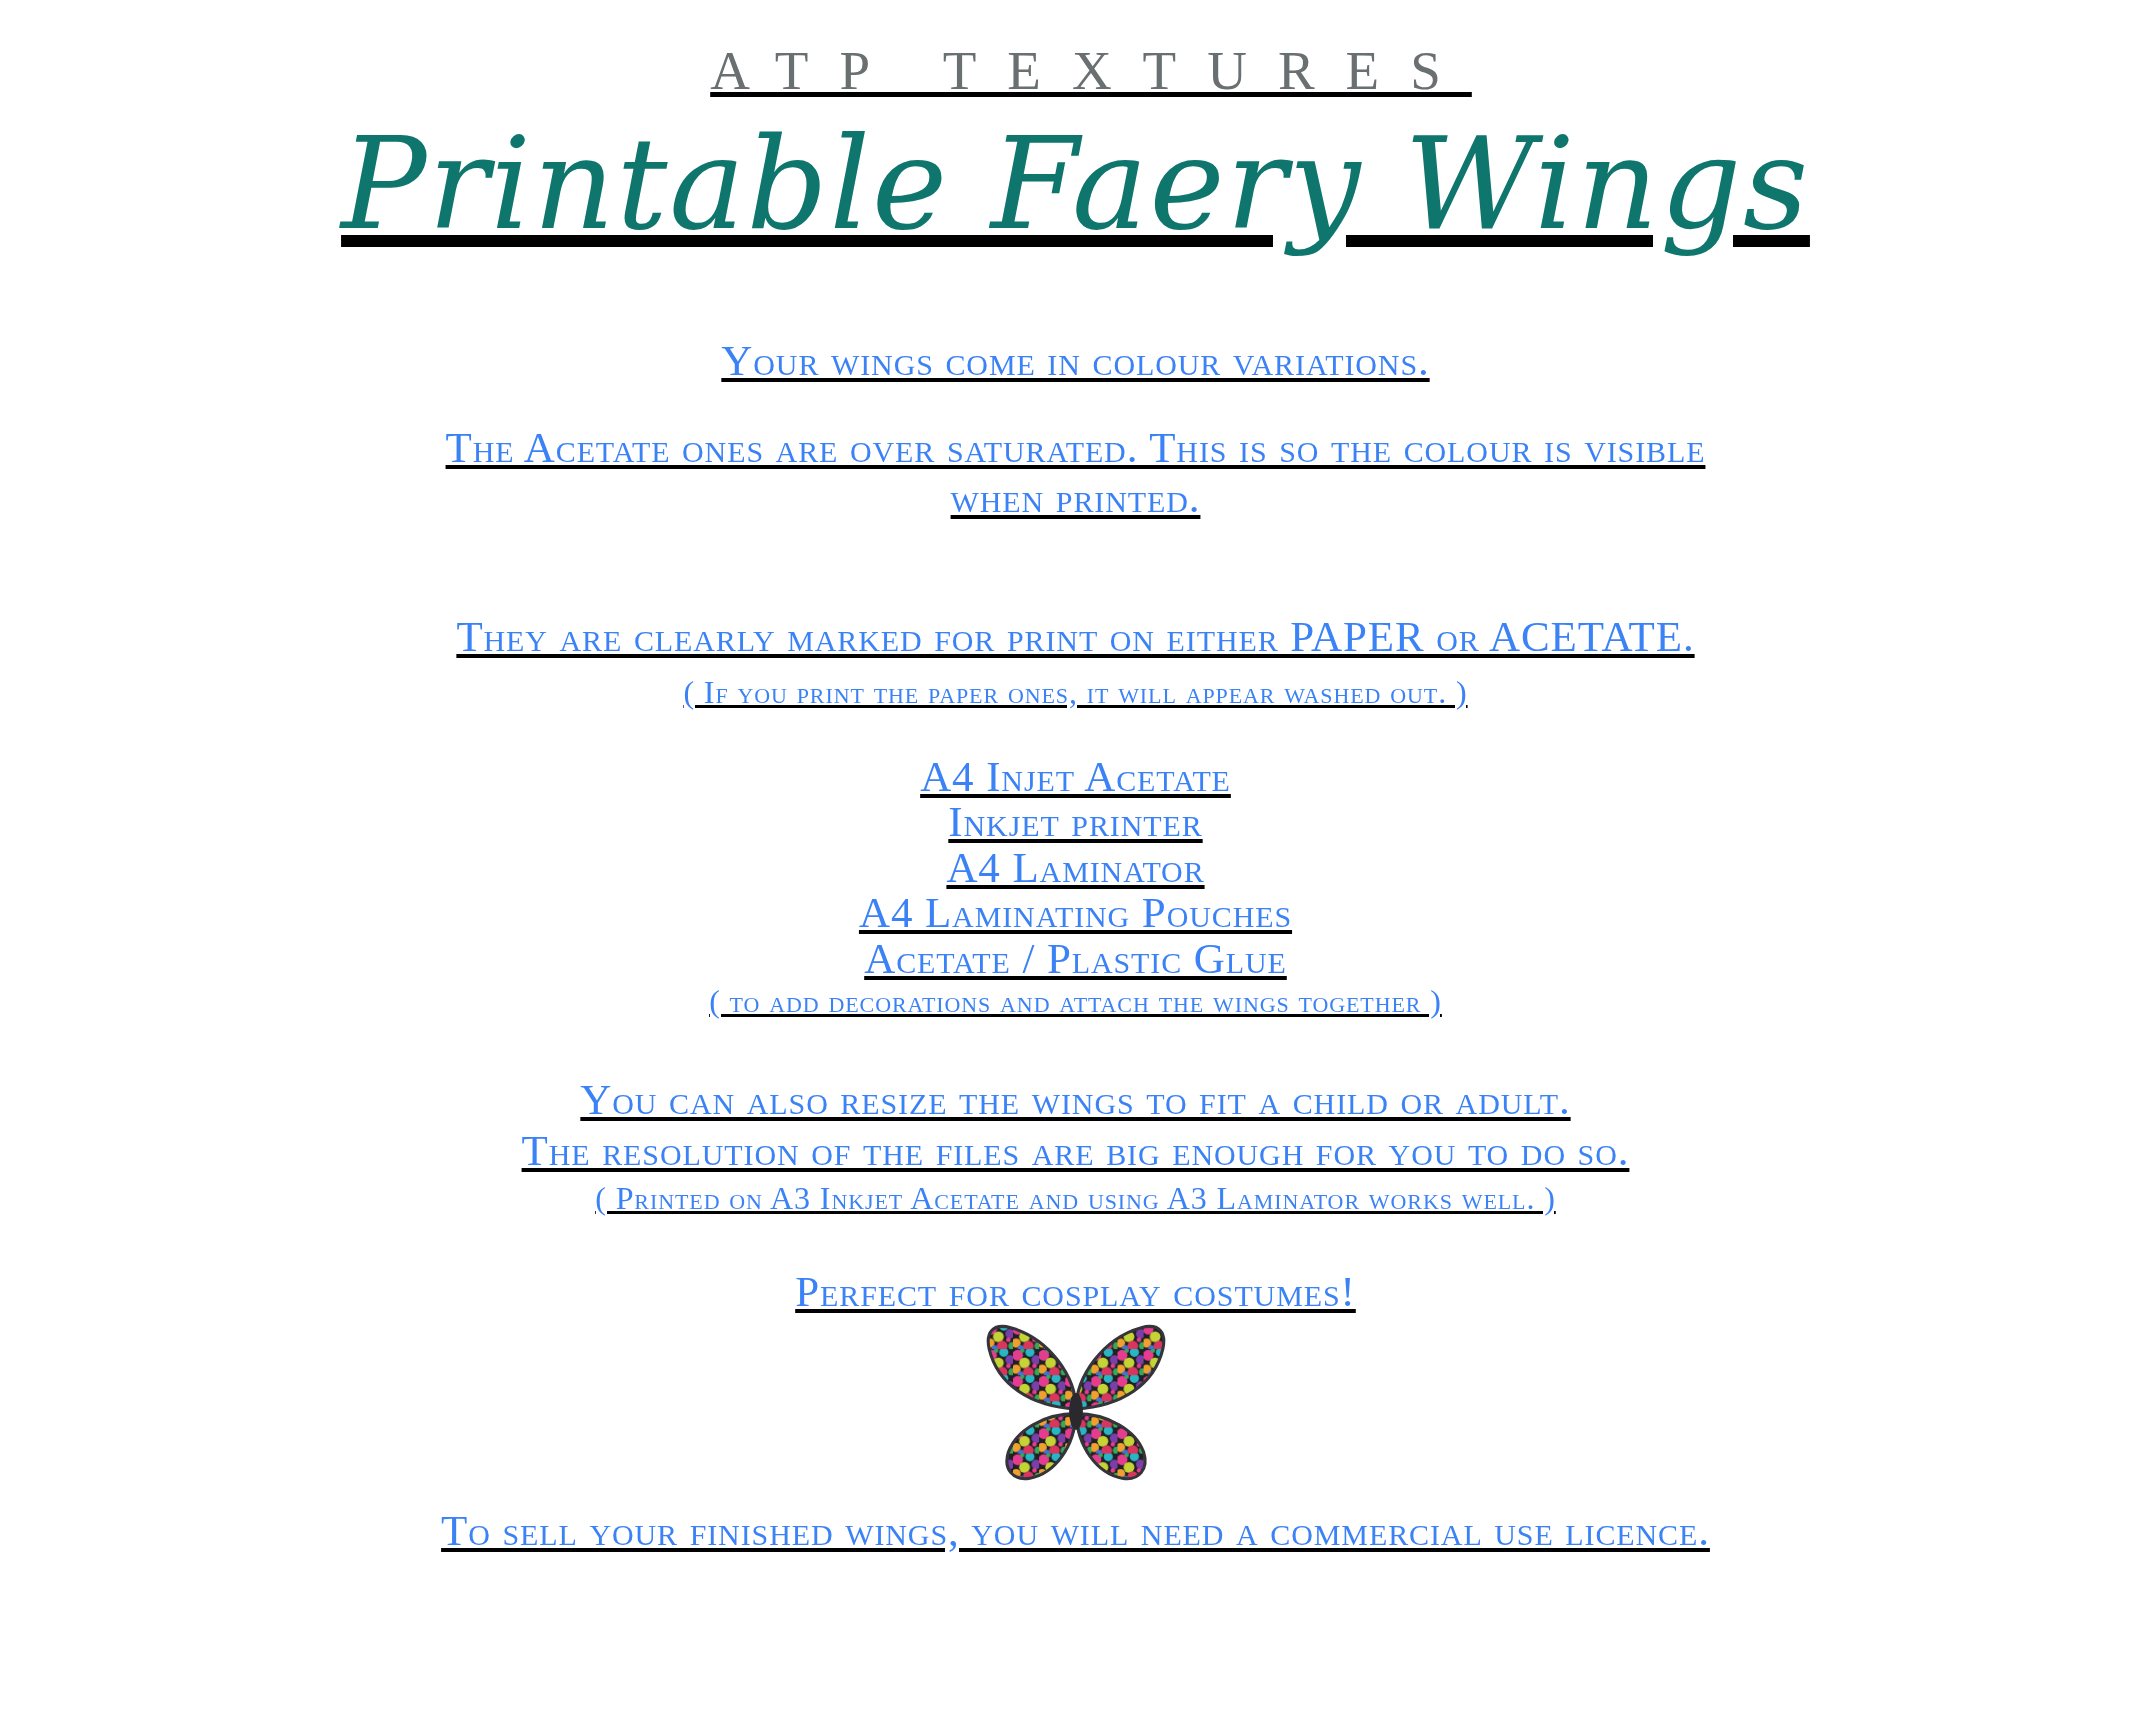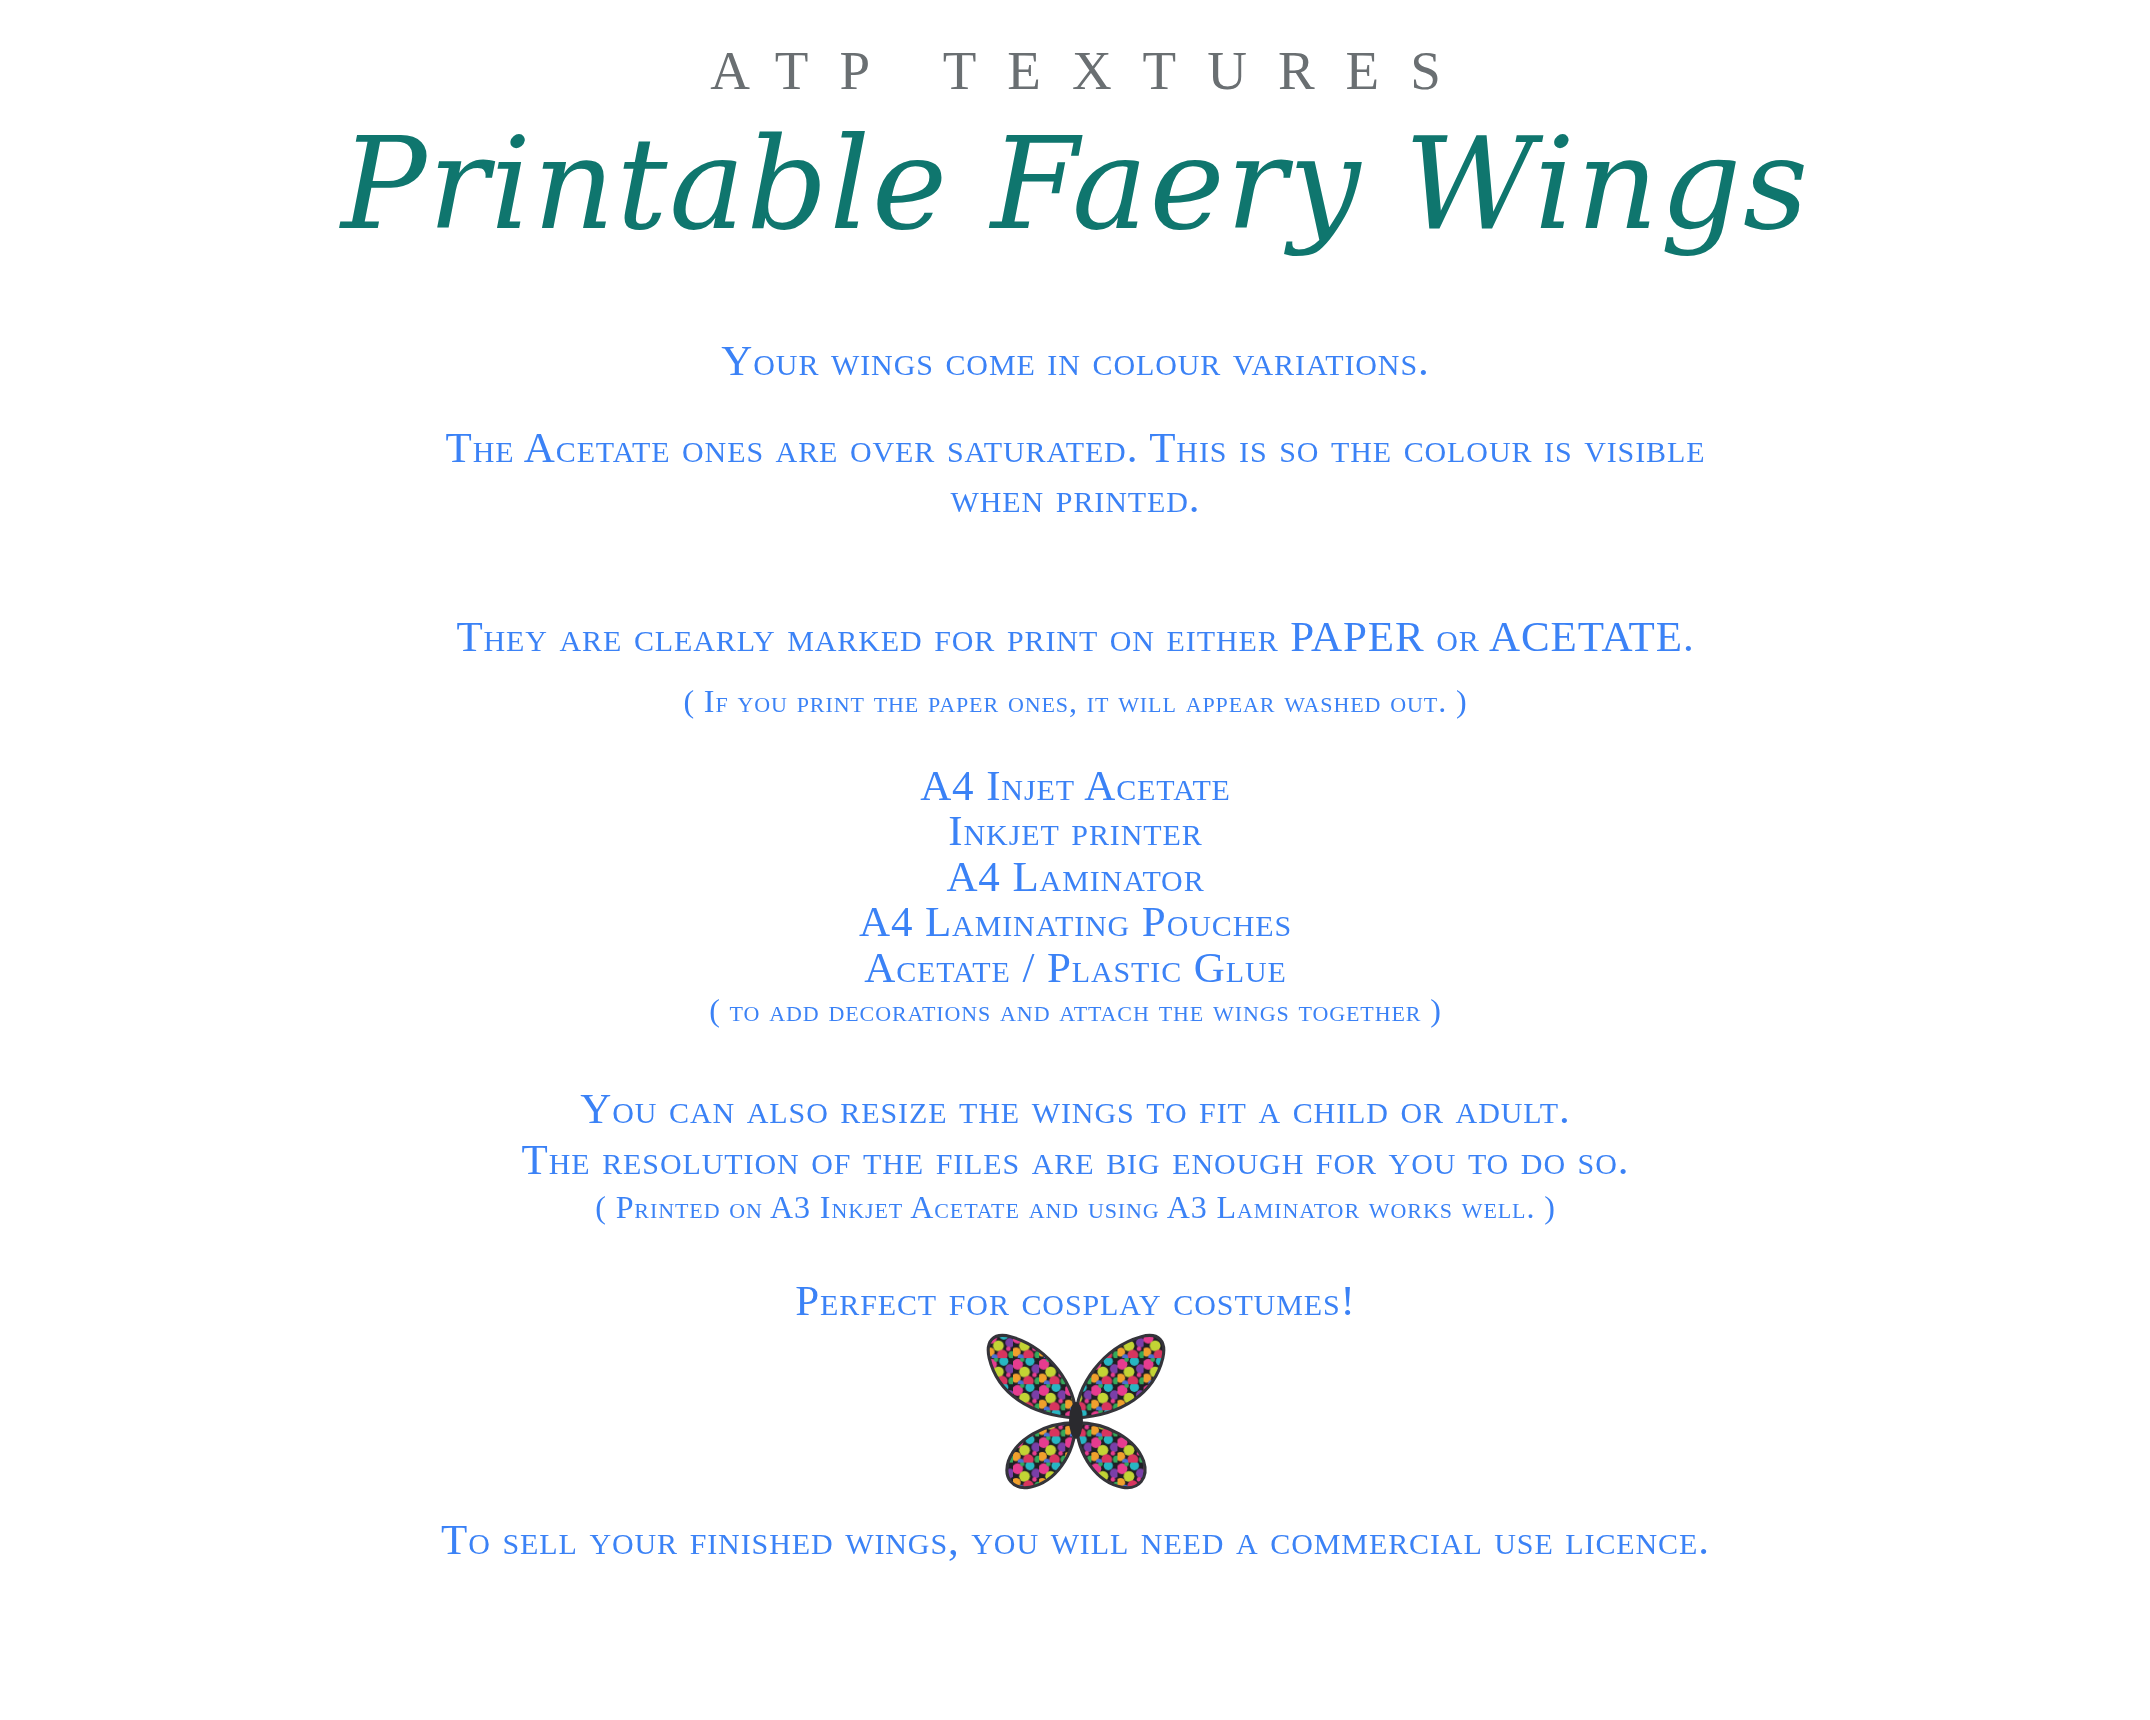--- a/index.html
+++ b/index.html
@@ -10,20 +10,21 @@
     overflow: hidden;
   }
   .page {
     width: 2151px;
     height: 1468px;
     display: flex;
     flex-direction: column;
     align-items: center;
     text-align: center;
     background: #ffffff;
+    text-decoration: underline;
   }
   .brand {
     font-family: "Liberation Serif", serif;
     font-size: 55px;
     font-weight: 400;
     letter-spacing: 31px;
     text-indent: 31px;
     color: #6a6f72;
     margin-top: 41px;
     line-height: 1.1;
@@ -56,21 +57,21 @@
   }
   .list-block { margin-top: 43px; }
   .list-item {
     font-size: 43px;
     line-height: 1.06;
     letter-spacing: 0.9px;
   }
   .m-intro    { margin-top: 53px; }
   .m-marked   { margin-top: 88px; }
   .m-acetate  { margin-top: 36px; }
-  .m-note1    { margin-top: 20px; }
+  .m-note1    { margin-top: 11px; }
   .m-tutorial { margin-top: 50px; }
   .m-note2    { margin-top: 2px; }
   .m-resize   { margin-top: 55px; }
   .m-note3    { margin-top: 3.4px; }
   .m-cosplay  { margin-top: 50px; }
   .wings-wrap { margin-top: 5.2px; height: 169px; }
   .m-licence  { margin-top: 13.8px; }
 </style>
 </head>
 <body>

